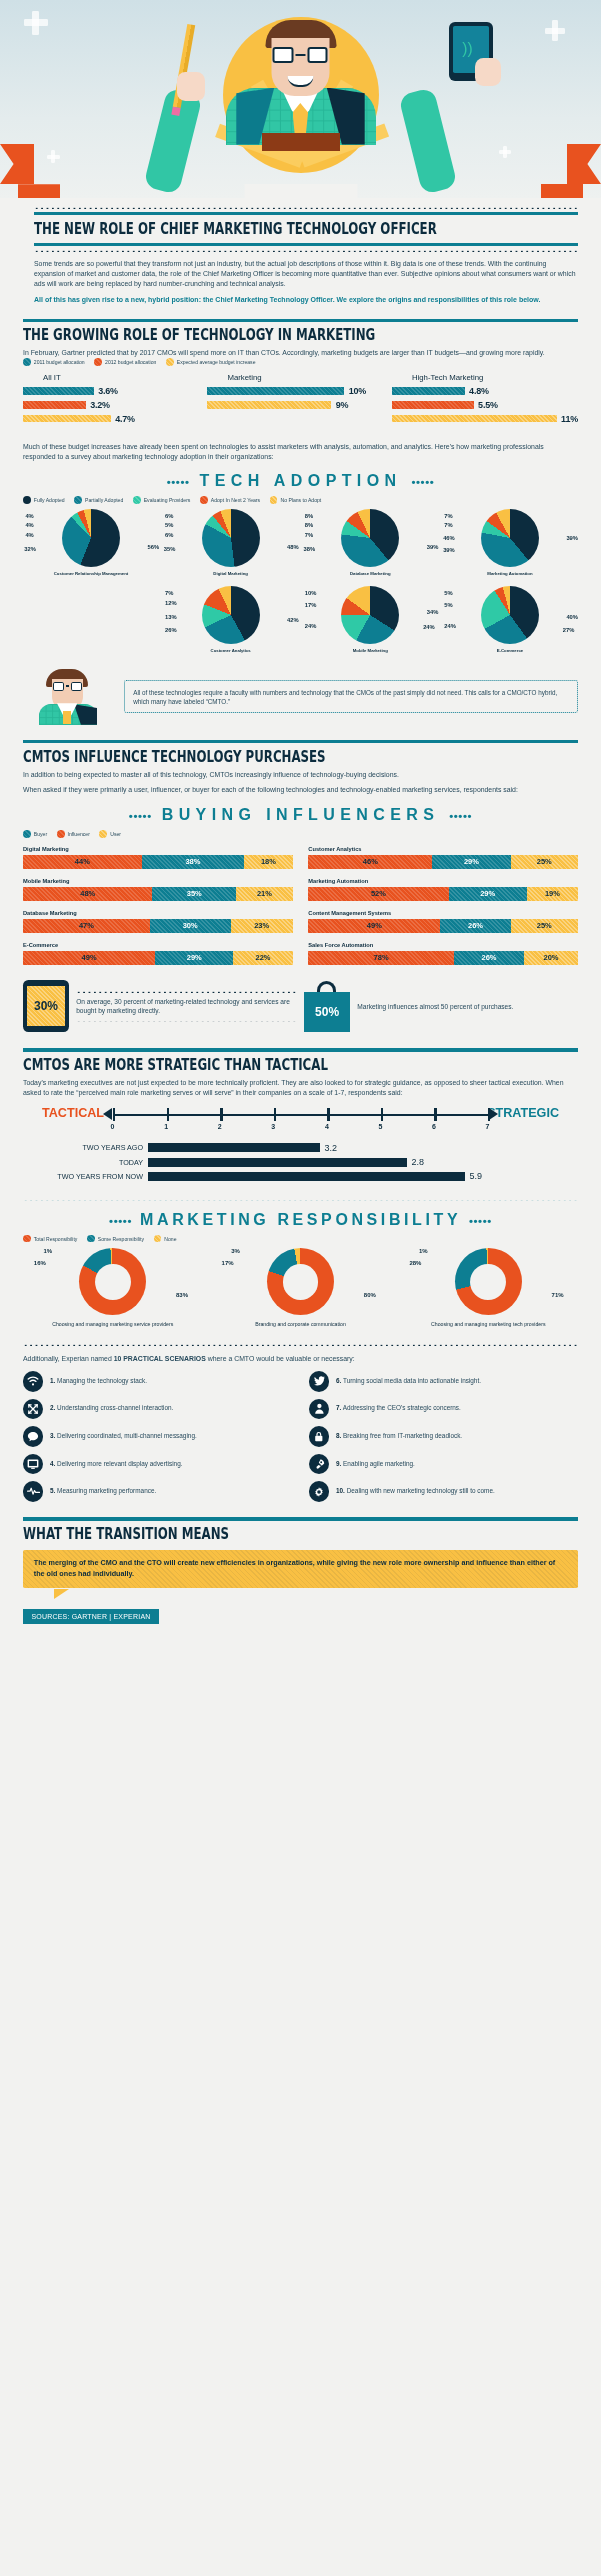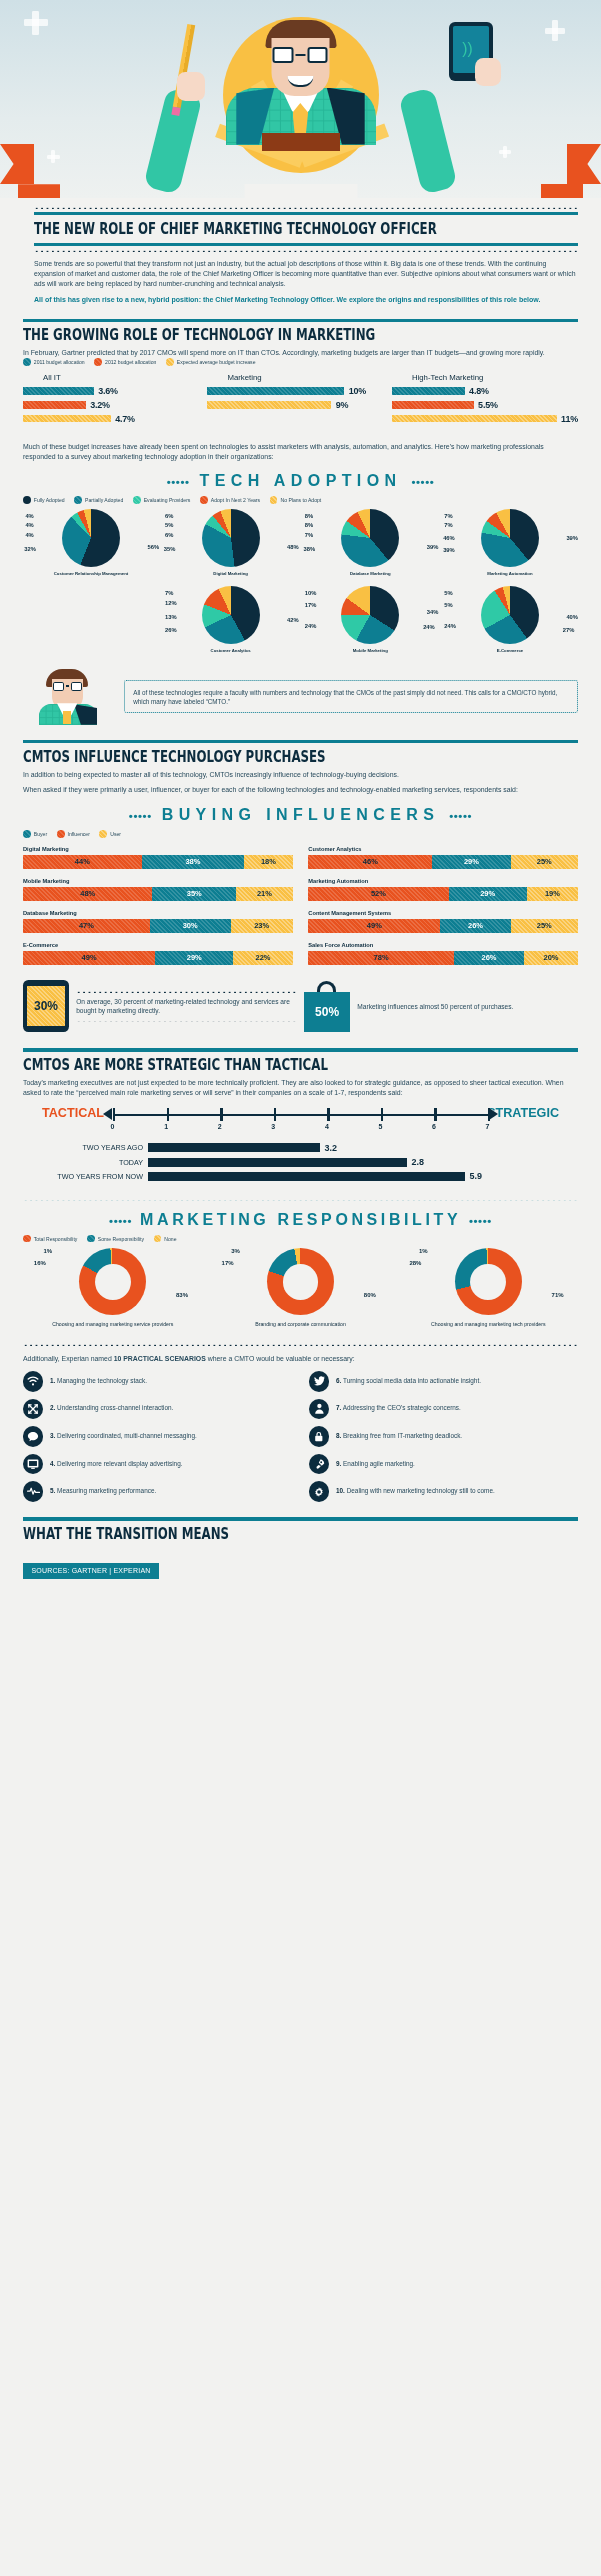--- a/index.html
+++ b/index.html
@@ -149,21 +149,21 @@
   .tick { position:absolute; top:-5.4px; width:2.4px; height:13.2px; background:#0c2c3e; }
   .tick span { position:absolute; top:14.4px; left:-2.4px; font-size:7px; font-weight:bold; }
   .arrow-l,.arrow-r { position:absolute; top:-5.4px; width:0; height:0; border-top:6.6px solid transparent; border-bottom:6.6px solid transparent; }
   .arrow-l { left:-9.6px; border-right:9.6px solid #0c2c3e; }
   .arrow-r { right:-9.6px; border-left:9.6px solid #0c2c3e; }
   .tact { position:absolute; left:19px; top:3.6px; font-size:12.6px; font-weight:bold; color:#e8521f; letter-spacing:0; }
   .strat { position:absolute; right:19px; top:3.6px; font-size:12.6px; font-weight:bold; color:#0d7e92; }
   .srow { display:flex; align-items:center; gap:4.8px; margin-bottom:4.2px; }
   .slab { width:120px; text-align:right; font-size:7.2px; color:#0c2c3e; }
   .sbar { height:9px; background:#0c2c3e; }
-  .sval { font-size:9px; font-weight:bold; }
+  .sval { font-size:9px; font-weight:normal; }
 
   
   .donut-row { display:grid; grid-template-columns:repeat(3,1fr); gap:8.4px; margin-top:6px; }
   .donut-cell { position:relative; text-align:center; }
   .donut { width:67px; height:67px; border-radius:50%; margin:0 auto; position:relative; }
   .donut .hole { position:absolute; inset:15.6px; background:#f2f2f0; border-radius:50%; }
   .dn-lab { position:absolute; font-size:6px; font-weight:bold; color:#0c2c3e; }
   .dn-cap { font-size:5.2px; line-height:1.3; margin-top:5.4px; color:#0c2c3e; }
 
   
@@ -779,20 +779,21 @@
             </svg>
           </span>
         <span class="sc-tx"><b>10.</b> <span>Dealing with new marketing technology still to come.</span></span>
         </div>
     </div>
   </div>
 
   <div class="pad" style="padding-top:15.6px;">
     <div class="rule-teal" style="margin-bottom:4.2px;"></div>
     <div class="sect-title">WHAT THE TRANSITION MEANS</div>
+    <div class="transition-box" style="margin-top:7.2px;">The merging of the CMO and the CTO will create new efficiencies in organizations, while giving the new role more ownership and influence than either of the old ones had individually.</div>
   </div>
 
   <div class="pad" style="padding-top:20.4px;padding-bottom:24px;">
     <span class="src">SOURCES: GARTNER | EXPERIAN</span>
   </div>
 
 </div>
 
 
 </body></html>

